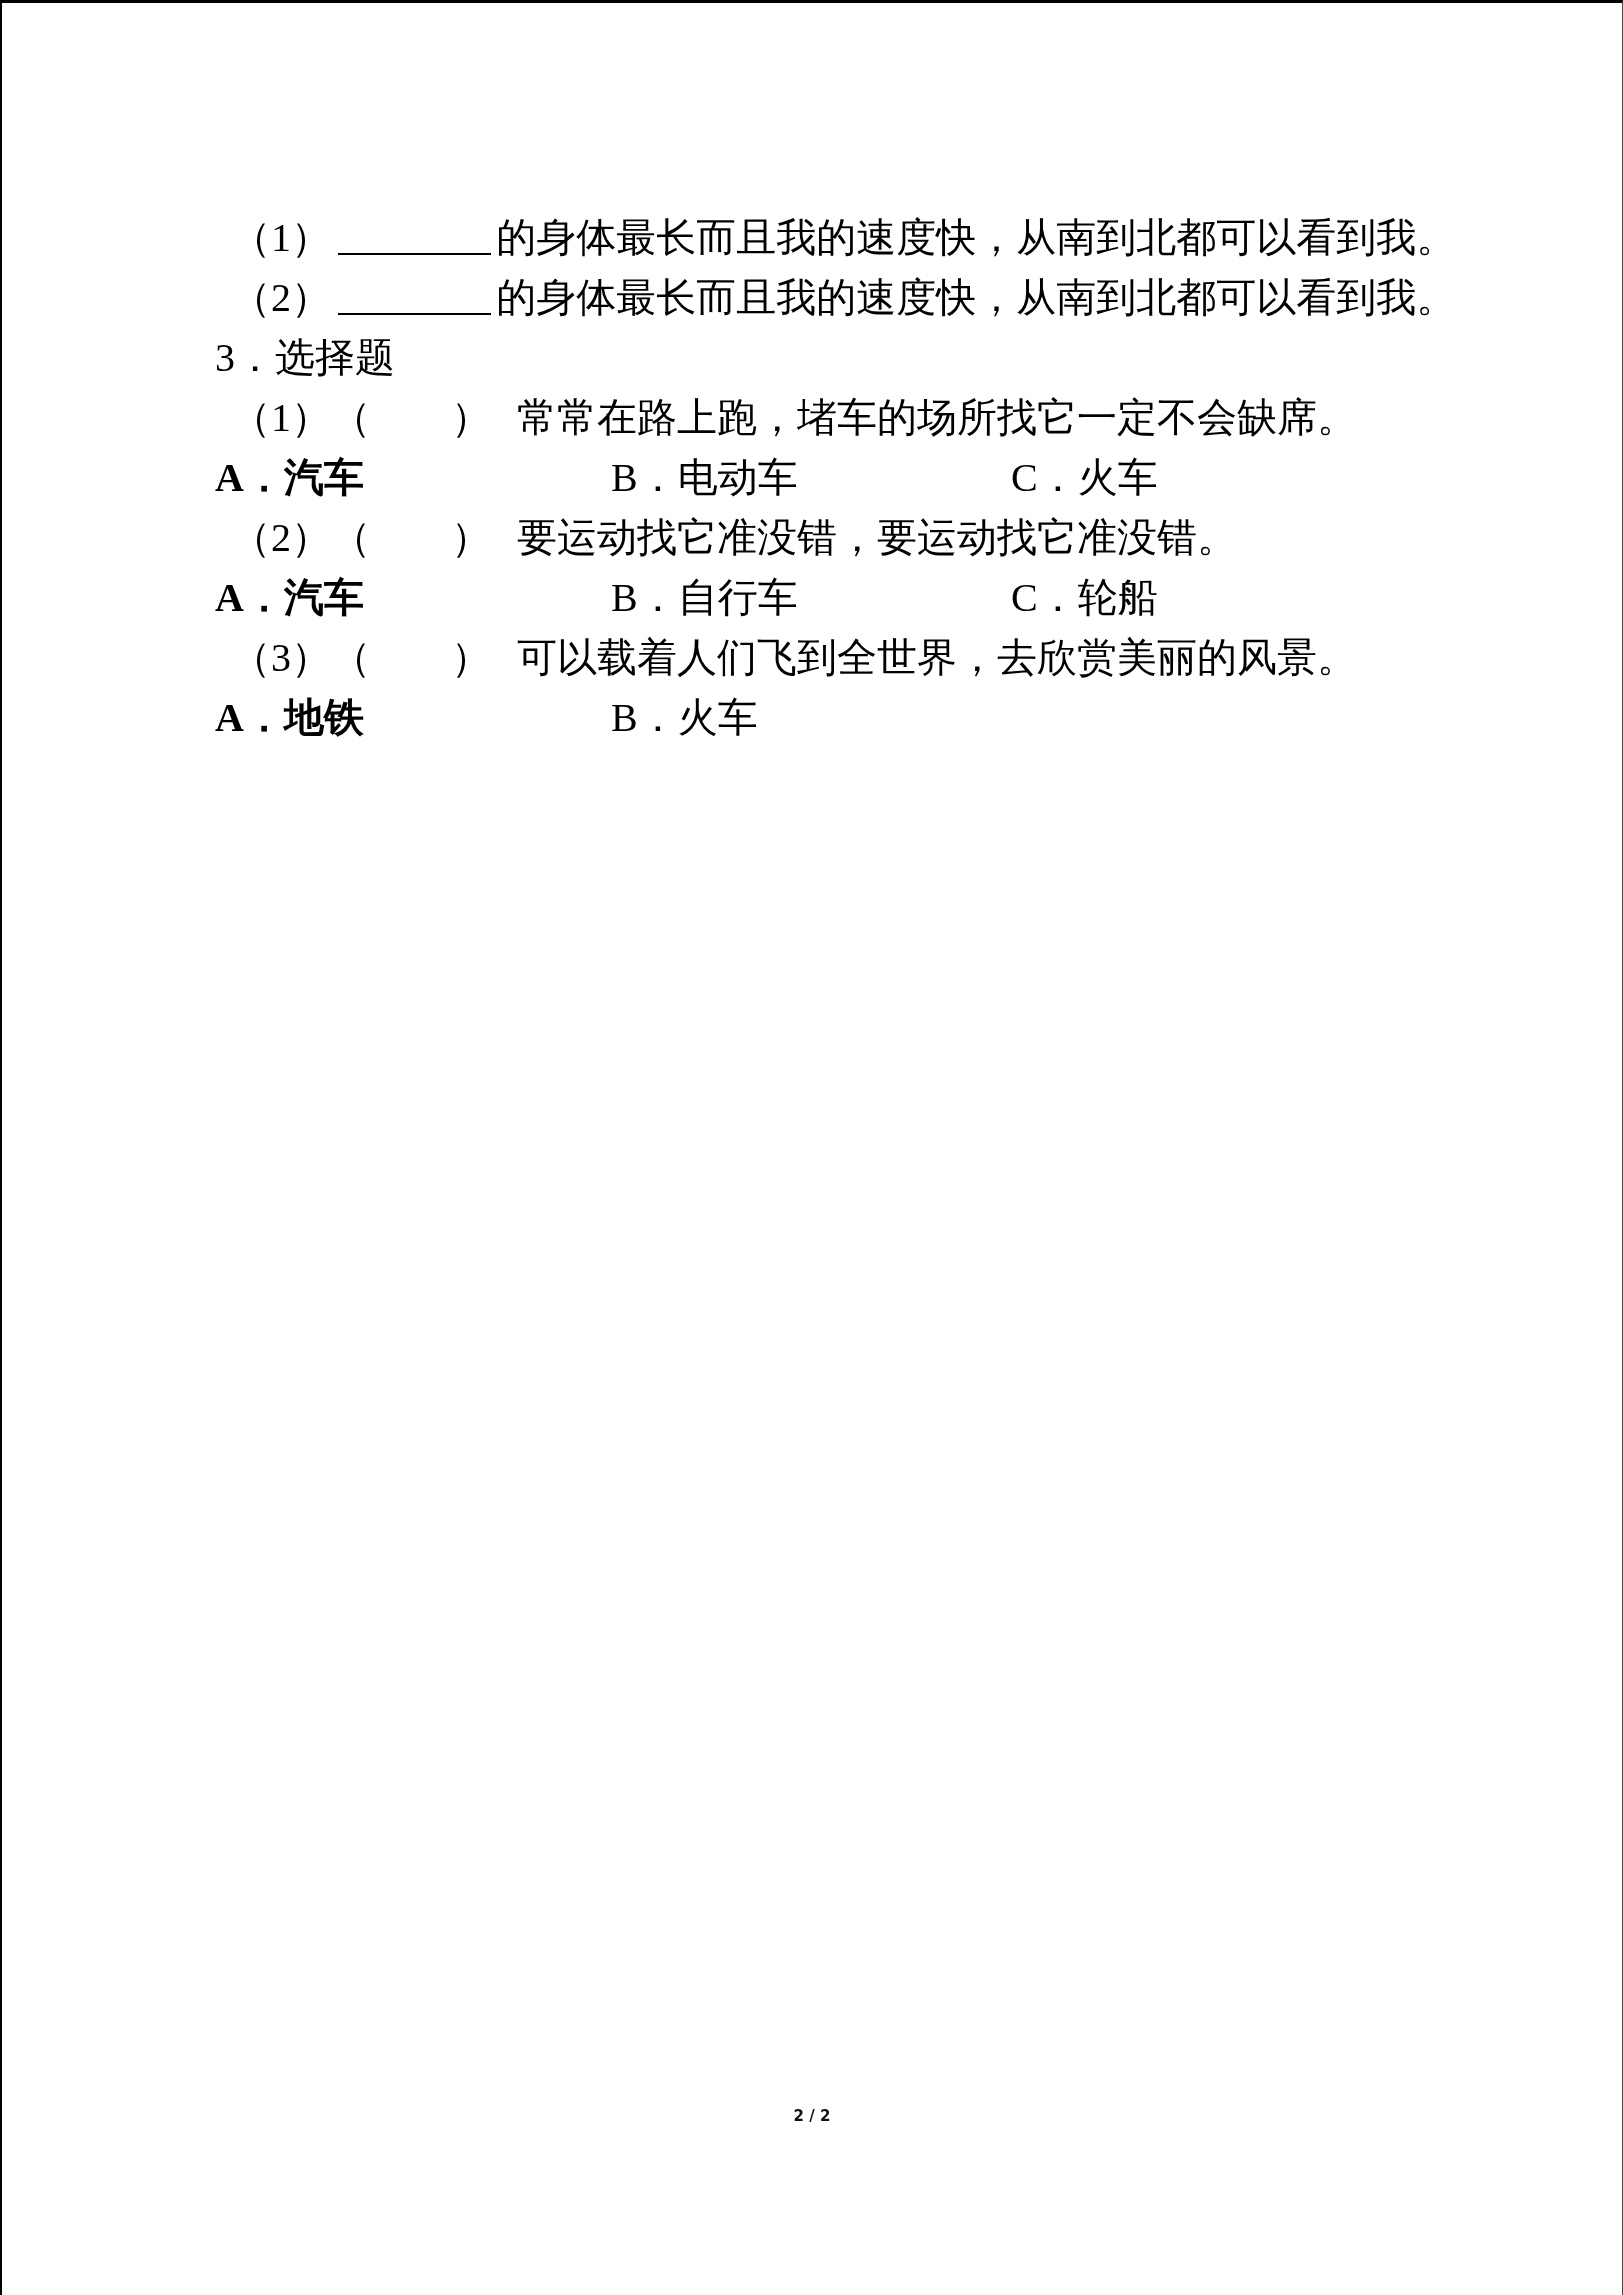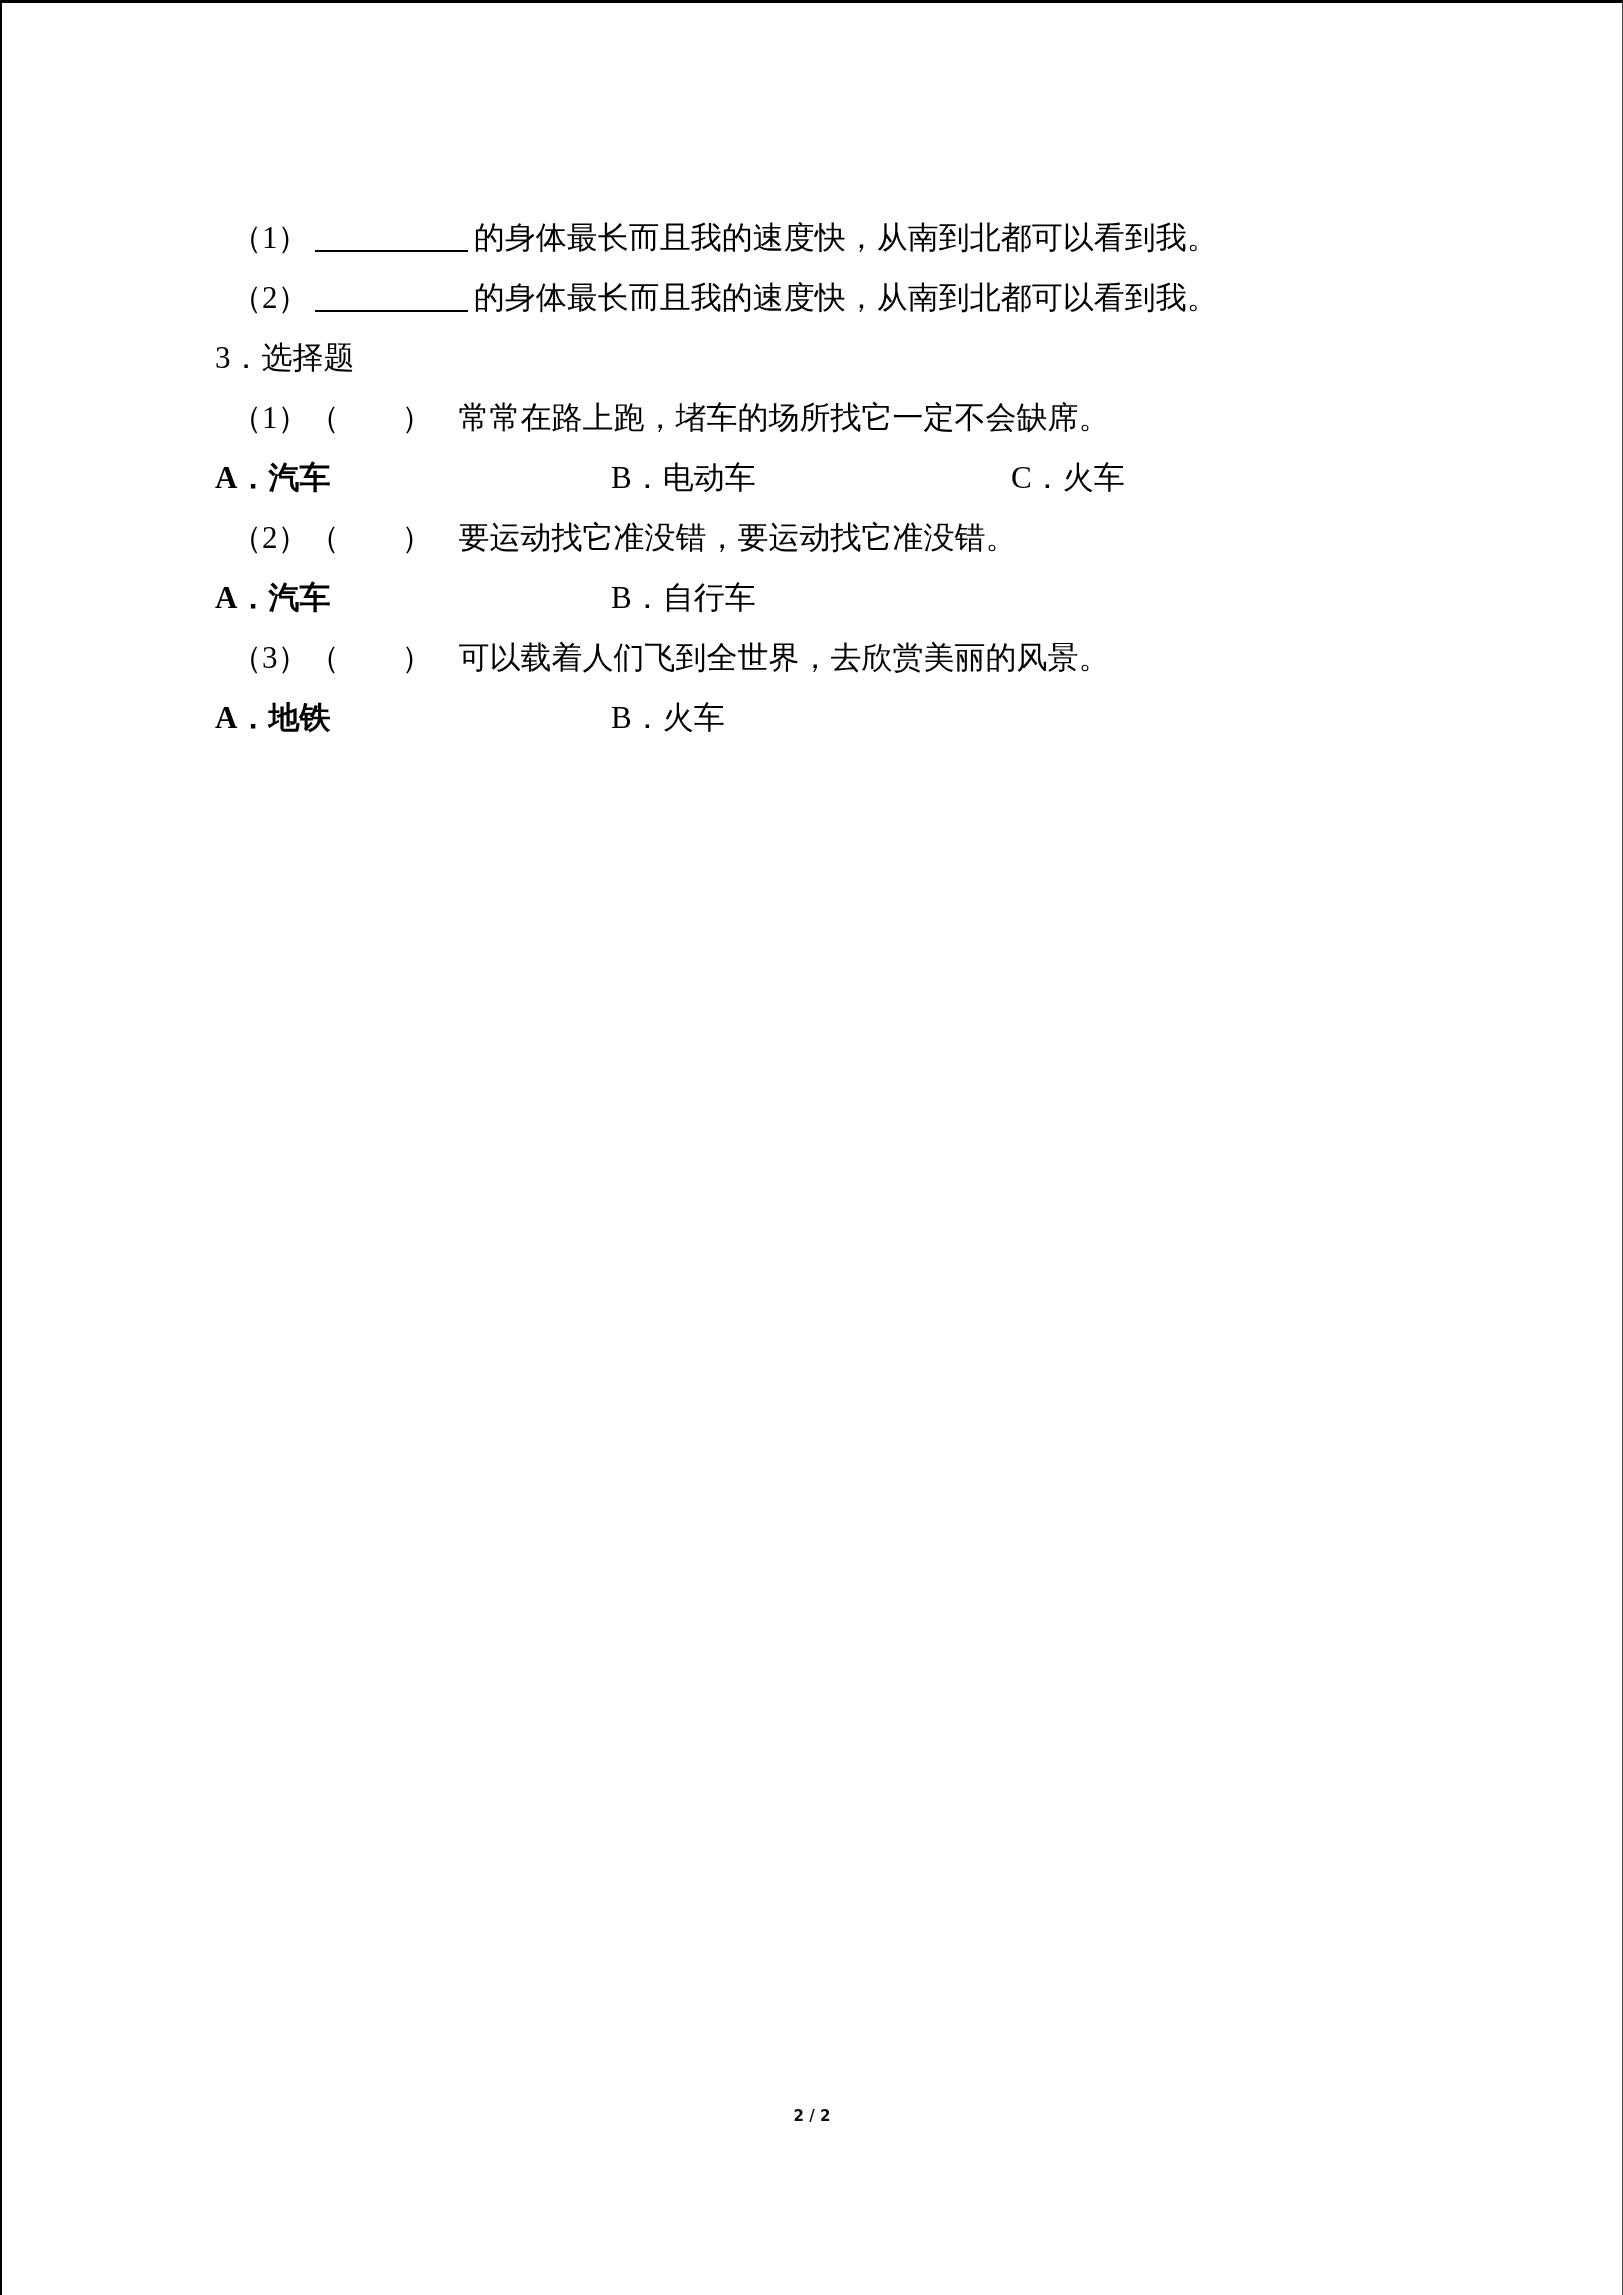--- a/index.html
+++ b/index.html
@@ -18,21 +18,21 @@
     border-right: 1.4px solid #4a4a4a;
     overflow: hidden;
     font-family: "Liberation Serif", "DejaVu Serif", serif;
     color: #000000;
   }
   .content {
     position: absolute;
     top: 205px;
     left: 0;
     right: 0;
-    font-size: 31px;
+    font-size: 40px;
     line-height: 60px;
     white-space: nowrap;
   }
   .line { height: 60px; }
   .indent-sub  { padding-left: 229px; }  
   .indent-main { padding-left: 213px; }  
   .blank {
     display: inline-block;
     width: 153px;
     height: 34px;
@@ -84,20 +84,21 @@
       <span class="opt-3"><span>C．</span><span>火车</span></span>
     </div>
 
     <div class="line indent-sub">
       <span>（2）</span><span class="paren">（　　）</span><span>要运动找它准没错，要运动找它准没错。</span>
     </div>
 
     <div class="line opts">
       <span class="opt-1 indent-main"><span>A．</span><span>汽车</span></span>
       <span class="opt-2"><span>B．</span><span>自行车</span></span>
+      <span class="opt-3"><span>C．</span><span>轮船</span></span>
     </div>
 
     <div class="line indent-sub">
       <span>（3）</span><span class="paren">（　　）</span><span>可以载着人们飞到全世界，去欣赏美丽的风景。</span>
     </div>
 
     <div class="line opts">
       <span class="opt-1 indent-main"><span>A．</span><span>地铁</span></span>
       <span class="opt-2"><span>B．</span><span>火车</span></span>
     </div>

